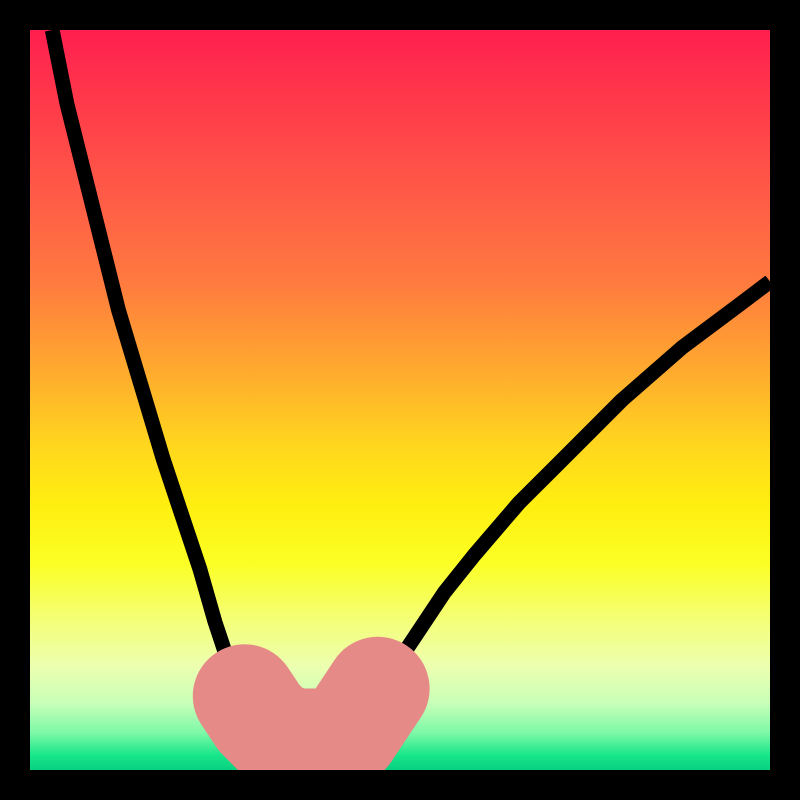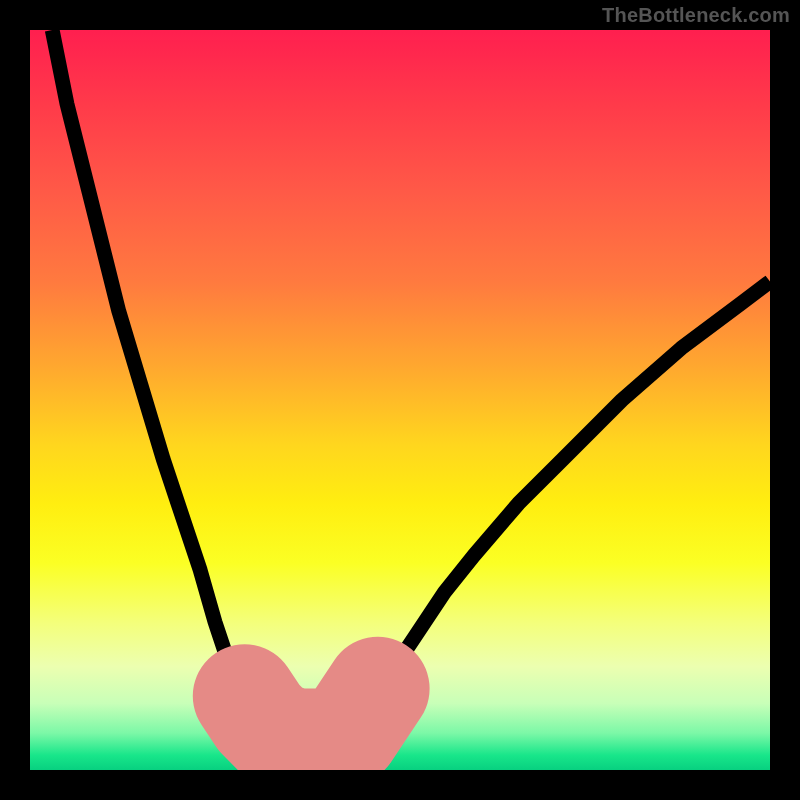--- a/index.html
+++ b/index.html
@@ -76,21 +76,20 @@
     stroke: #e58a86;
     stroke-width: 14;
     stroke-linecap: round;
     stroke-linejoin: round;
   }
 </style>
 </head>
 <body>
 
 <div class="frame">
-  <div class="watermark">TheBottleneck.com</div>
 
   <div class="plot-area">
     <div class="gradient"></div>
 
     <svg class="curves" viewBox="0 0 100 100" preserveAspectRatio="none">
       <path id="path-left-curve" class="curve" d="M3.00 0.00 L5.00 10.00 L8.00 22.00 L10.00 30.00 L12.00 38.00 L15.00 48.00 L18.00 58.00 L20.00 64.00 L23.00 73.00 L25.00 80.00 L27.00 86.00 L28.00 89.00 L30.00 93.00 L32.00 95.00 L34.00 96.00"></path>
       <path id="path-bottom-flat" class="curve" d="M34.00 96.00 L36.00 96.00 L38.00 96.00 L40.00 96.00 L42.00 96.00 L44.00 95.00"></path>
       <path id="path-right-curve" class="curve" d="M44.00 94.00 L46.00 91.00 L48.00 88.00 L52.00 82.00 L56.00 76.00 L60.00 71.00 L66.00 64.00 L72.00 58.00 L80.00 50.00 L88.00 43.00 L96.00 37.00 L100.00 34.00"></path>
       <path id="path-marker" class="marker" d="M29.00 90.00 L31.00 93.00 L33.00 95.00 L36.00 96.00 L40.00 96.00 L43.00 95.00 L45.00 92.00 L47.00 89.00"></path>
     </svg>

